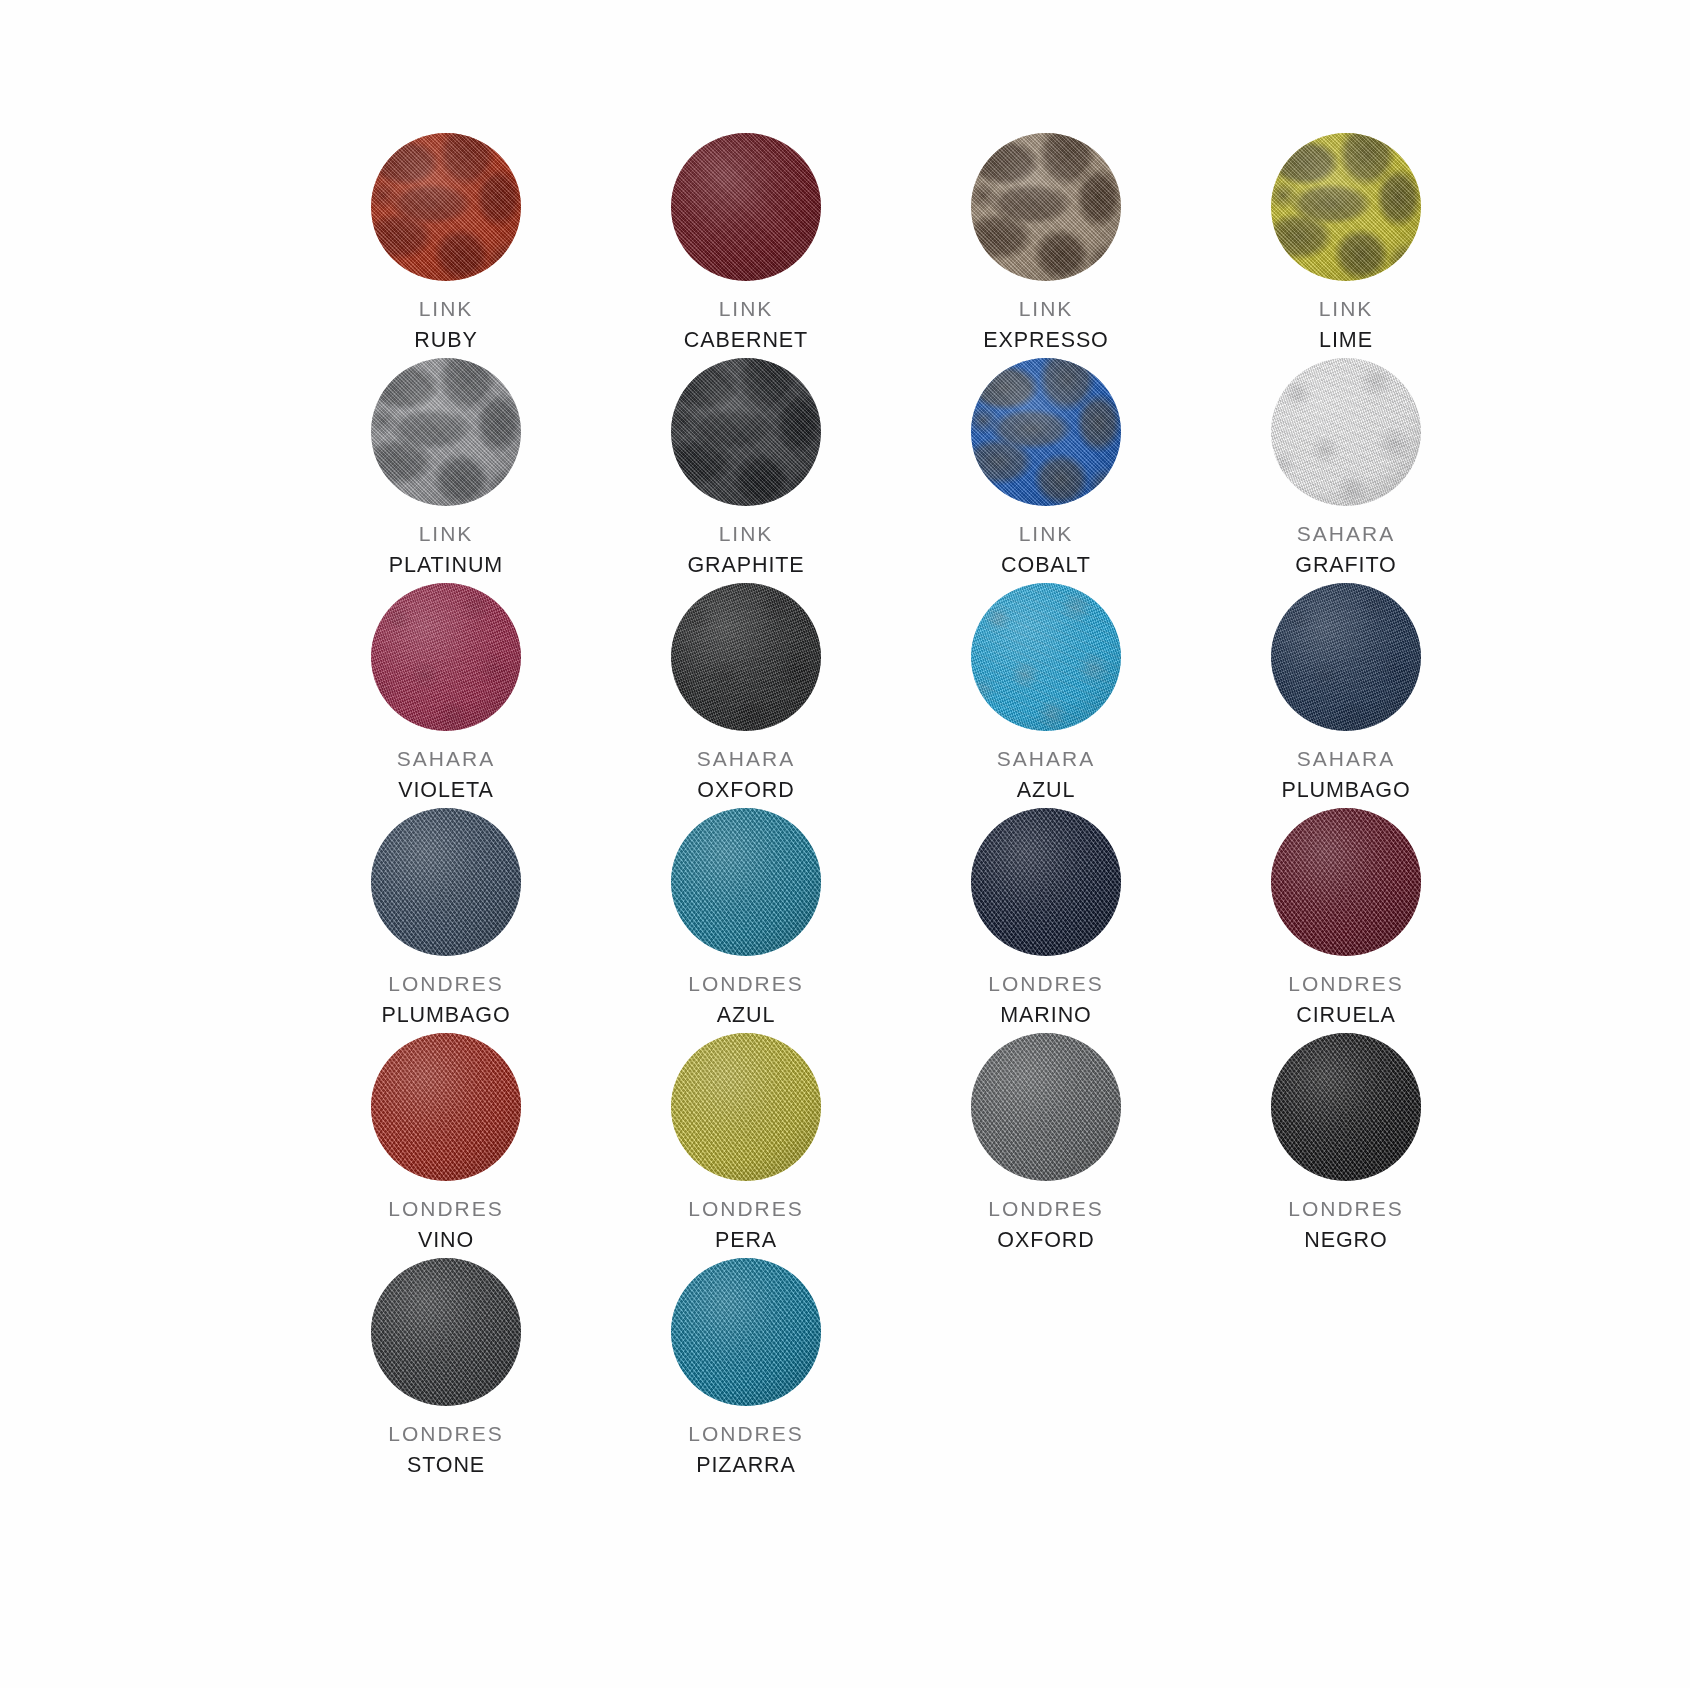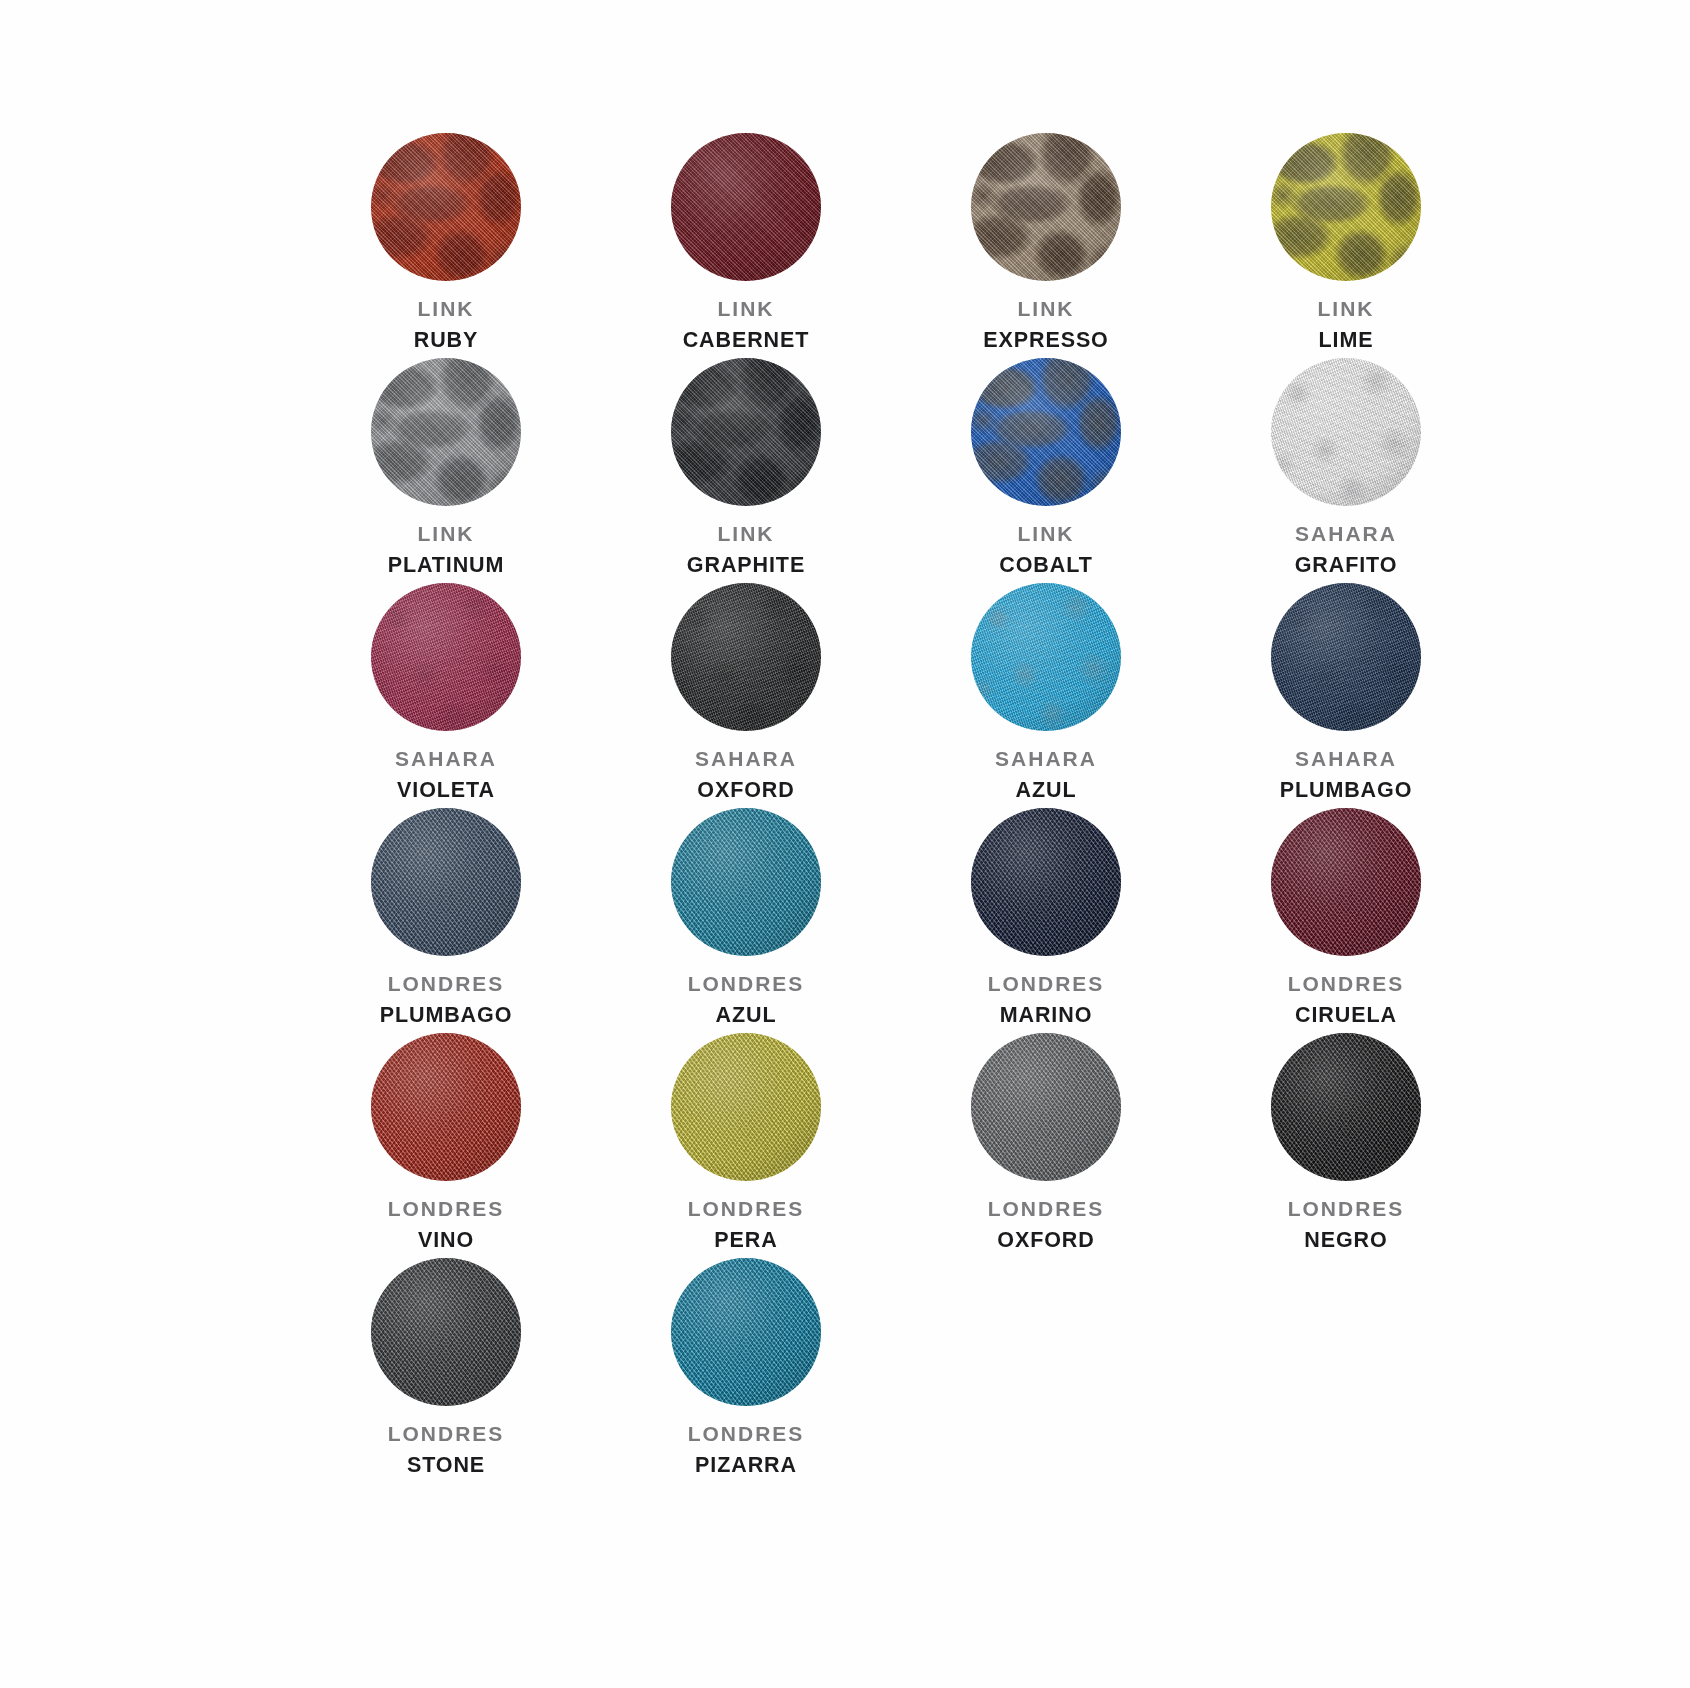--- a/index.html
+++ b/index.html
@@ -125,28 +125,28 @@
 
   .labels {
     margin-top: 14px;
     text-align: center;
     line-height: 1.26;
   }
   .collection {
     font-size: 21px;
     letter-spacing: 2.0px;
     color: #7b7b7e;
-    font-weight: 700;
+    font-weight: 400;
     text-transform: uppercase;
   }
   .color-name {
     font-size: 21.5px;
     letter-spacing: 0.9px;
     color: #1b1b1d;
-    font-weight: 700;
+    font-weight: 400;
     text-transform: uppercase;
     margin-top: 5px;
   }
 </style>
 </head>
 <body>
 
 <div id="catalog">
   <div class="grid">
       <div class="swatch-cell">

